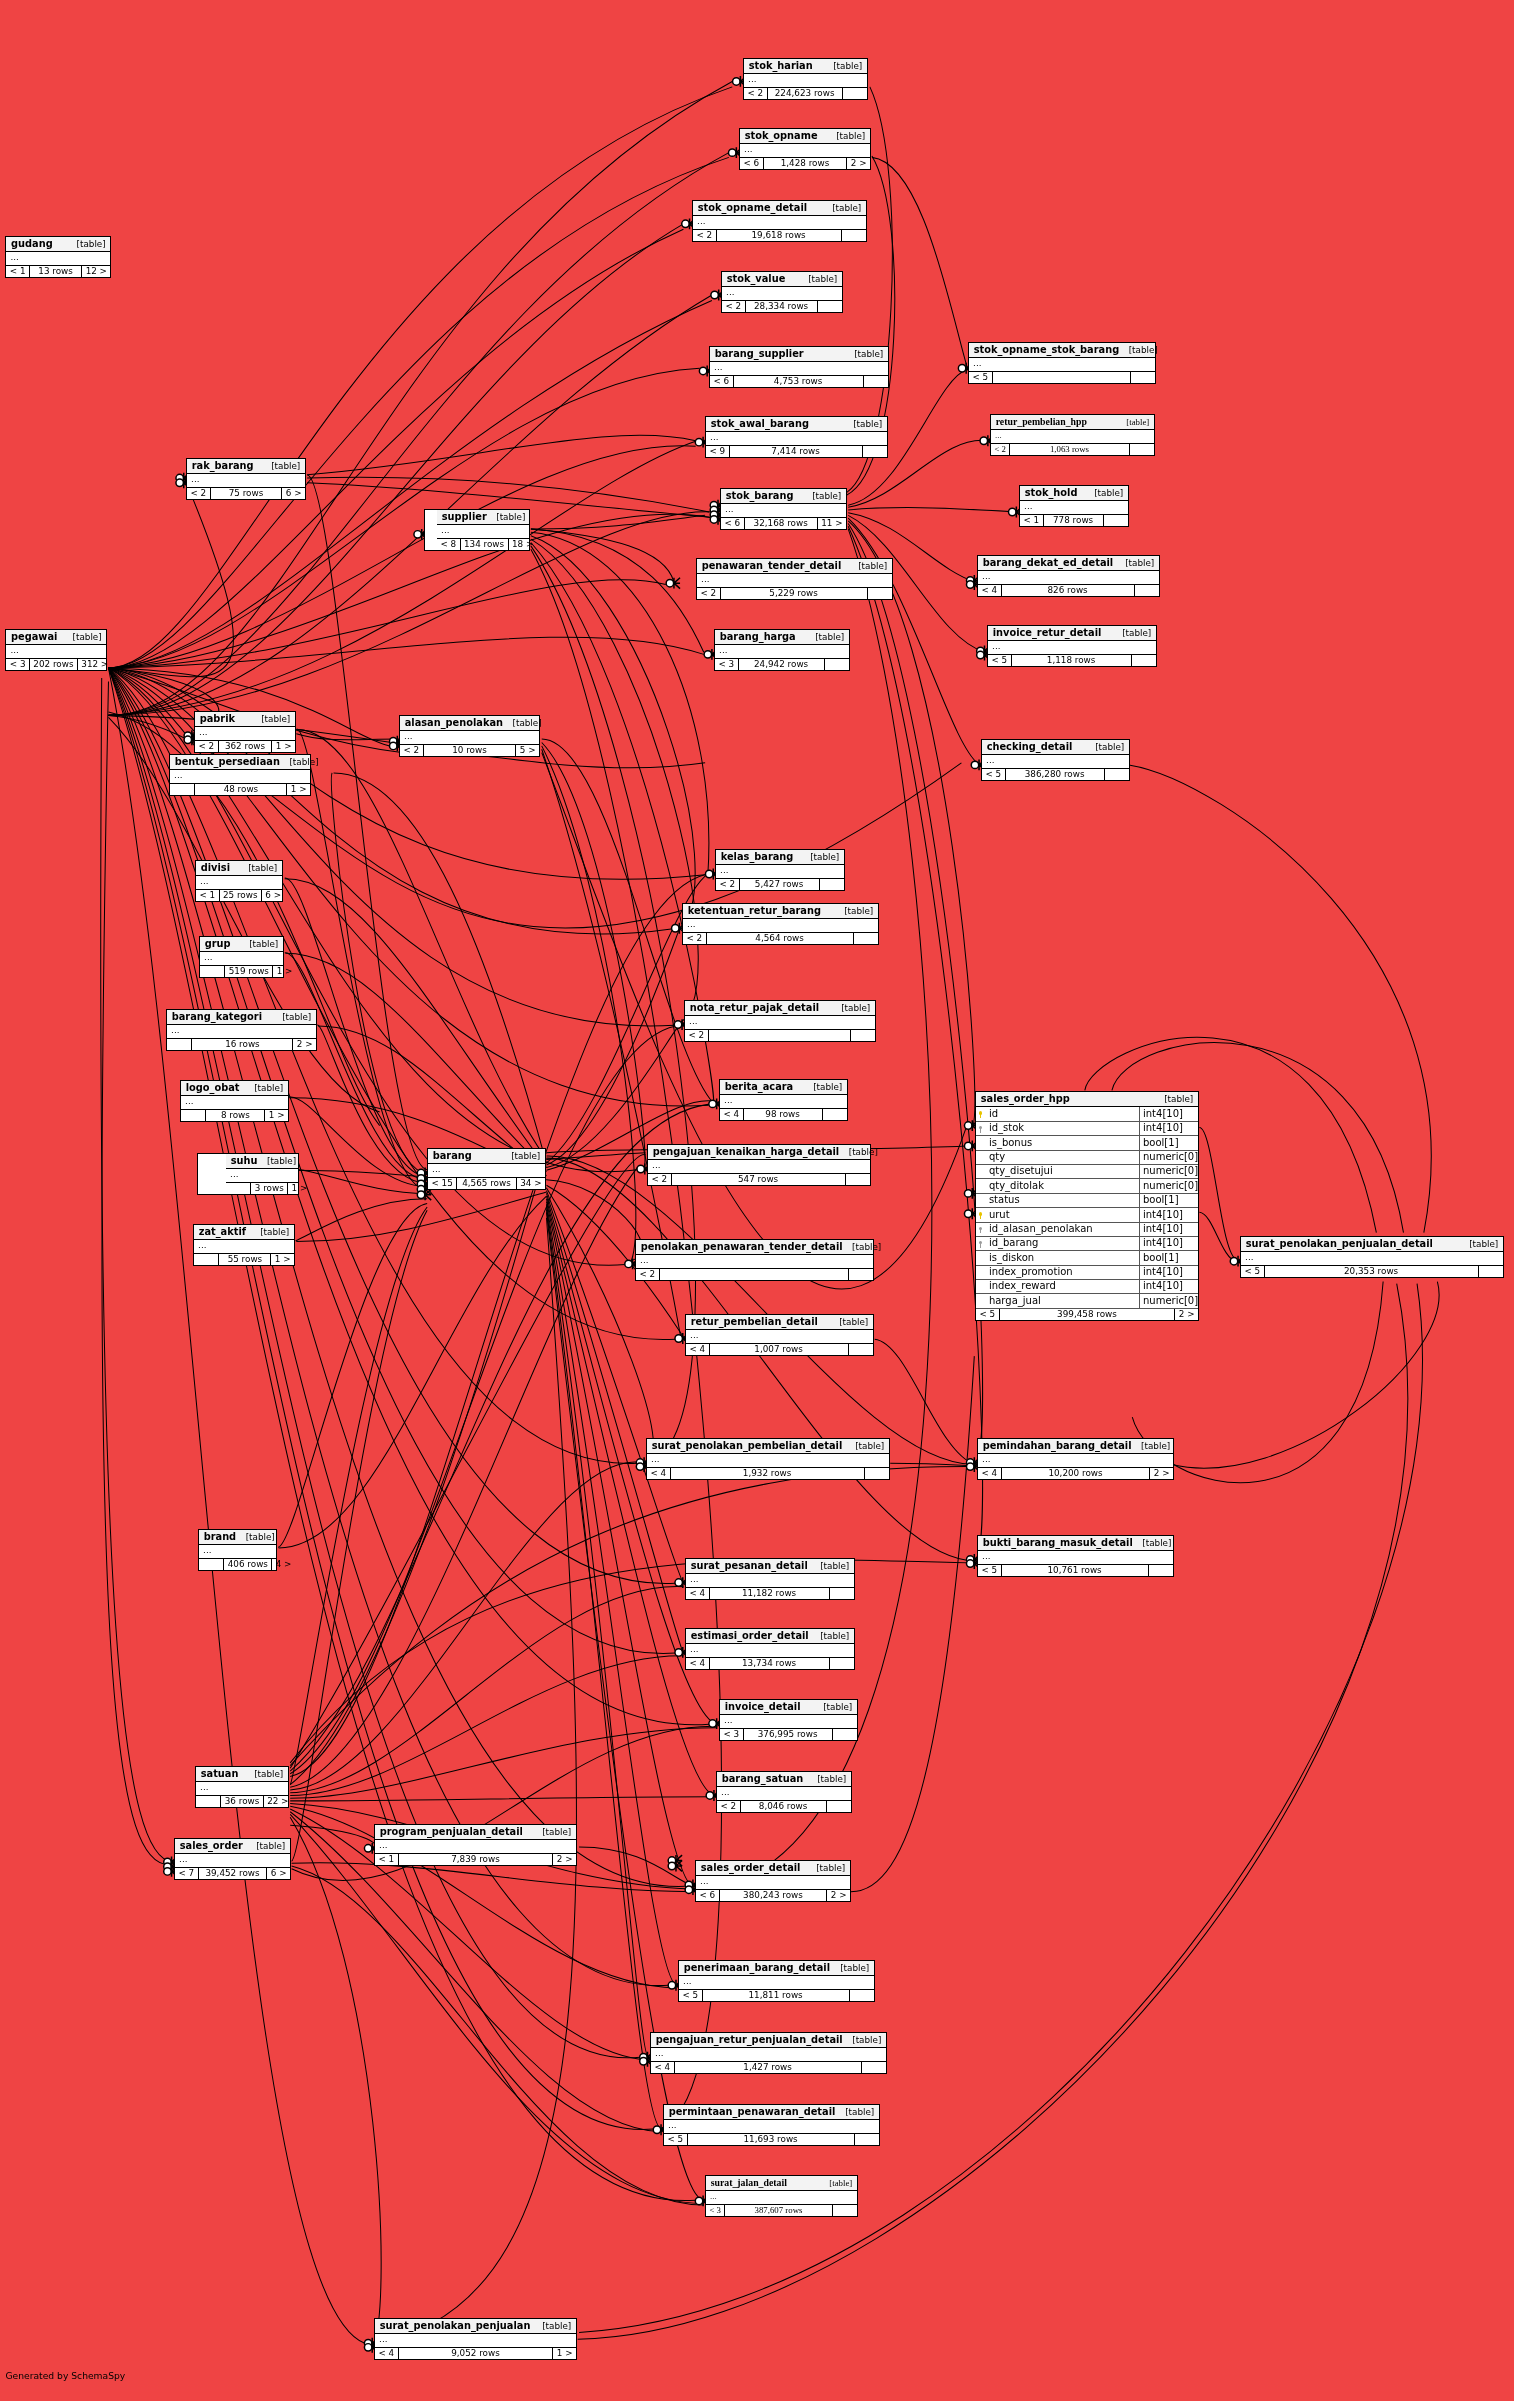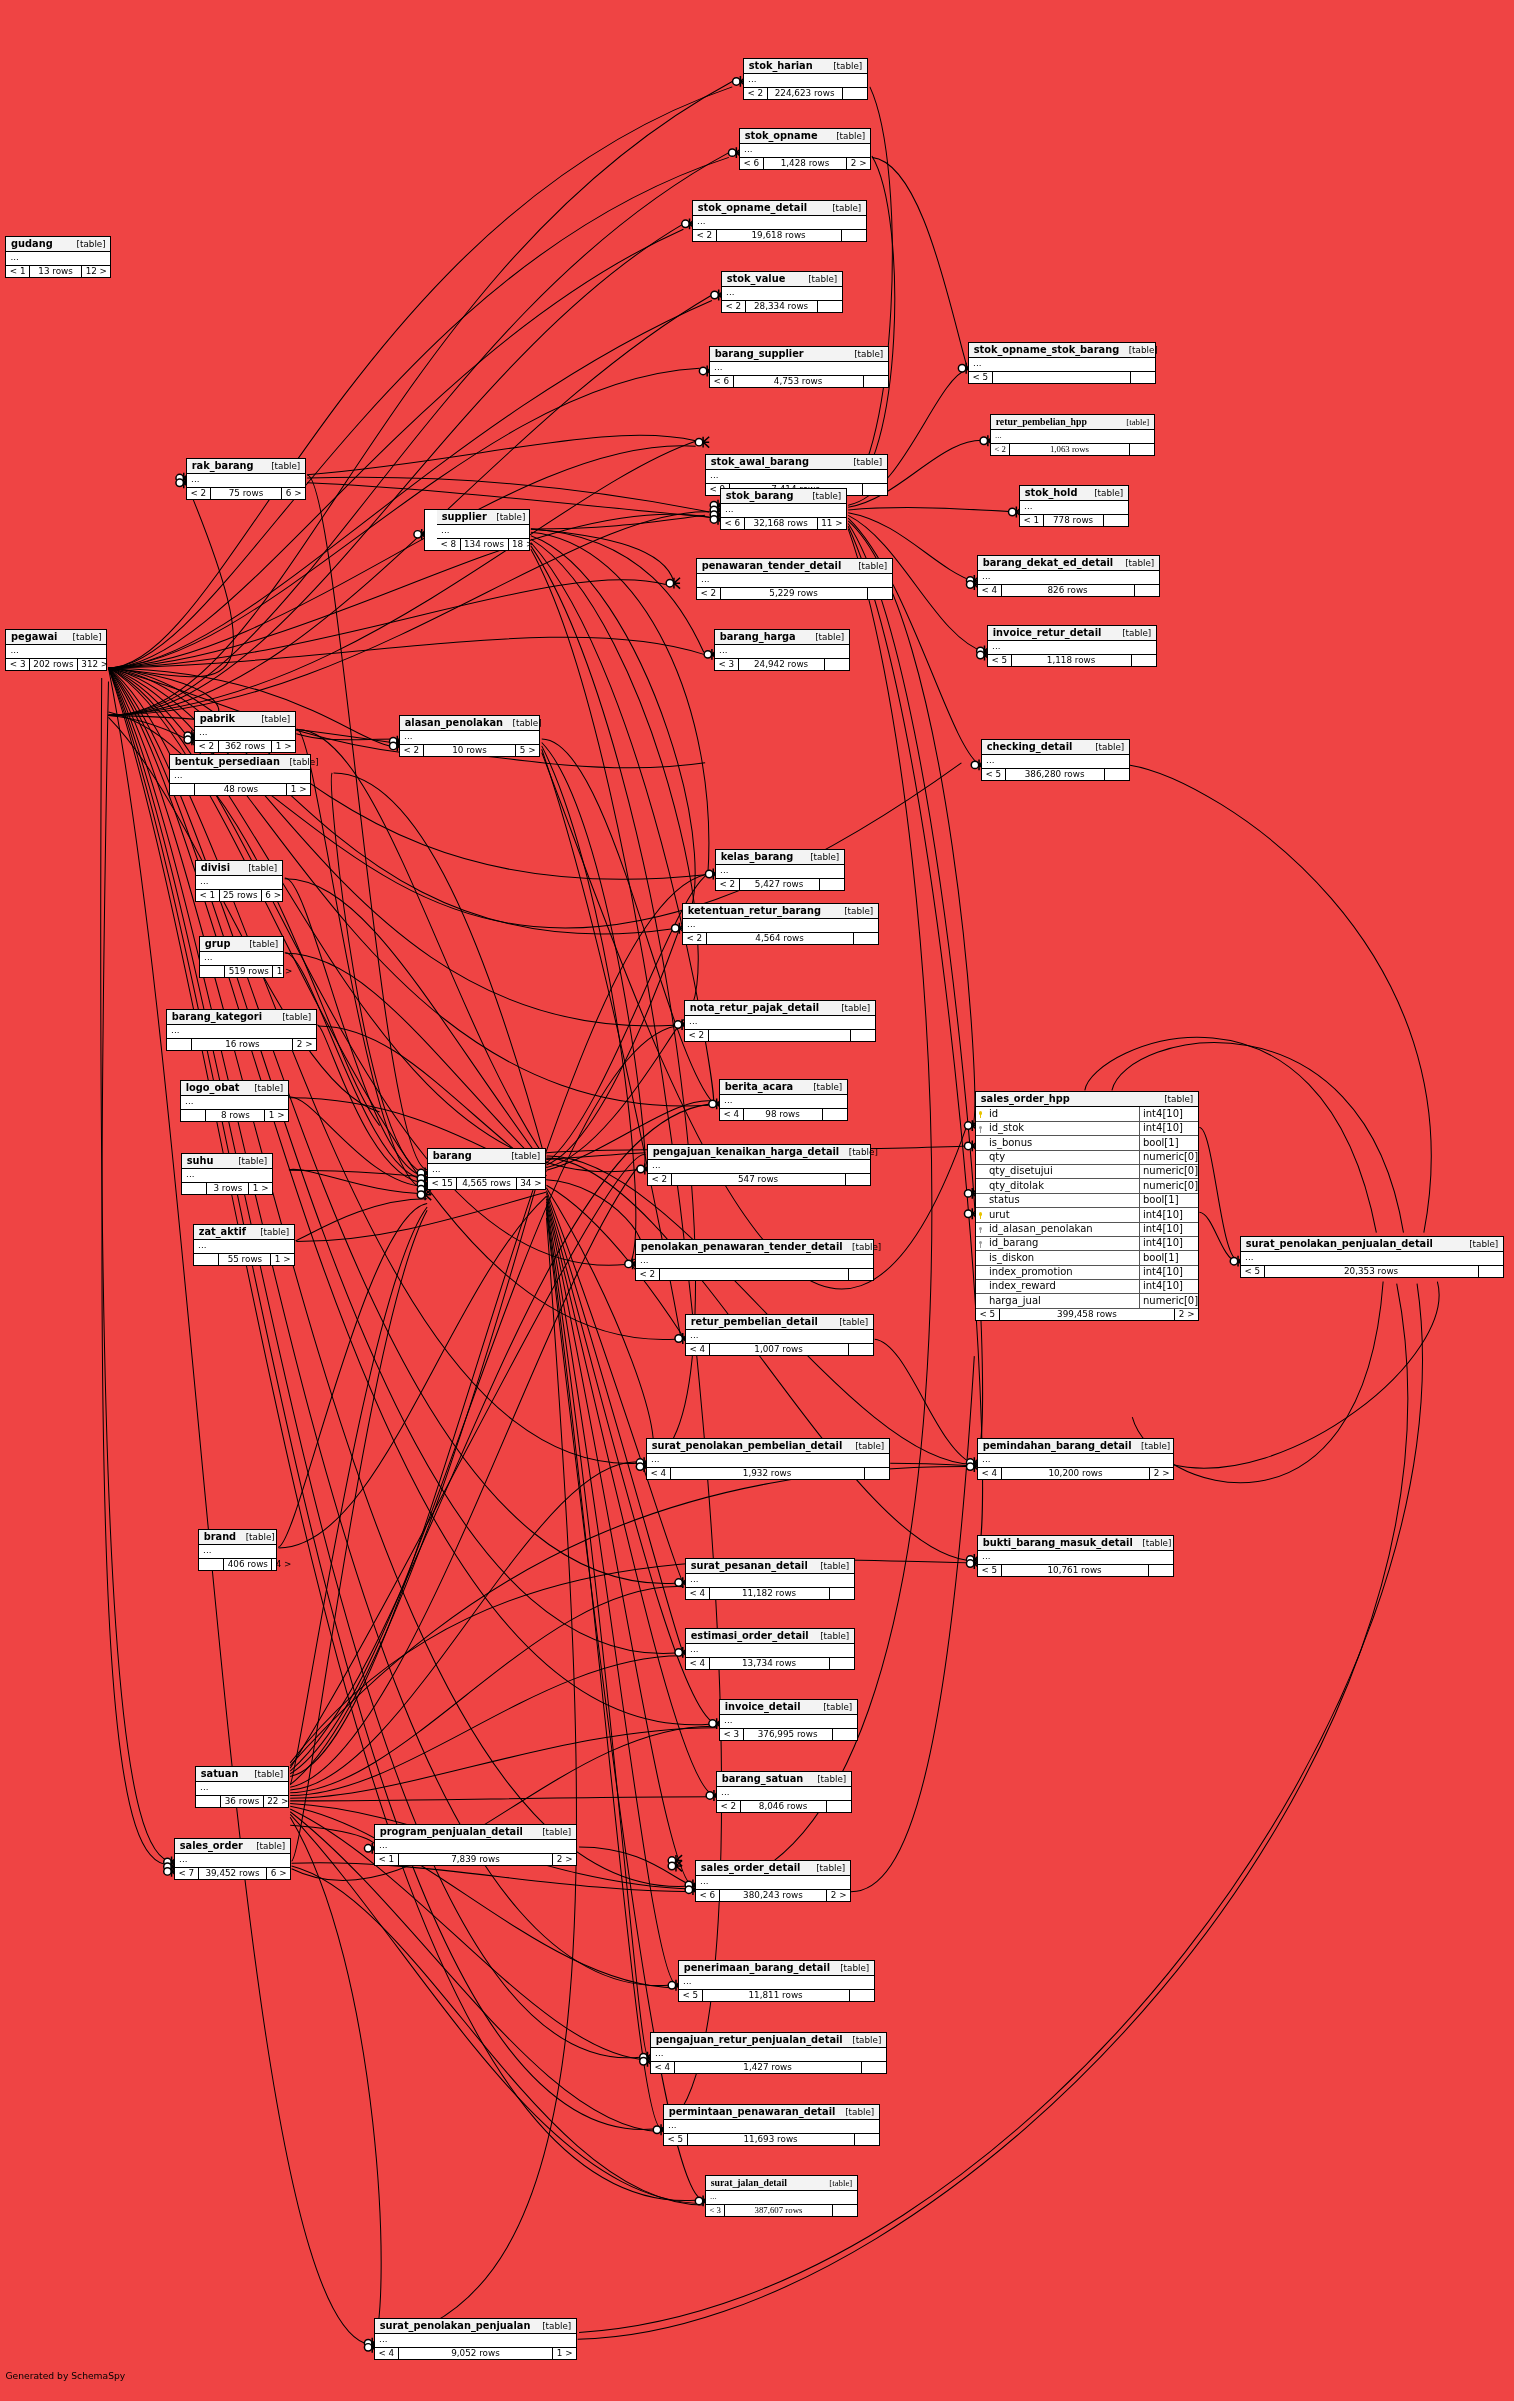--- a/index.html
+++ b/index.html
@@ -370,21 +370,21 @@
           <span class="nm">retur_pembelian_hpp</span>
           <span class="tag">[table]</span>
         </div>
         <div class="body">...</div>
         <div class="foot">
           <div class="c l">&lt; 2</div>
           <div class="c m">1,063 rows</div>
           <div class="c r blank"></div>
         </div>
       </div>
-      <div class="tbl" style="left: 705px; top: 416px; width: 183px; margin-top: 38px;">
+      <div class="tbl" style="left: 705px; top: 416px; width: 183px;">
         <div class="hdr">
           <span class="nm">stok_awal_barang</span>
           <span class="tag">[table]</span>
         </div>
         <div class="body">...</div>
         <div class="foot">
           <div class="c l">&lt; 9</div>
           <div class="c m">7,414 rows</div>
           <div class="c r blank"></div>
         </div>
@@ -658,21 +658,21 @@
           <span class="nm">pengajuan_kenaikan_harga_detail</span>
           <span class="tag">[table]</span>
         </div>
         <div class="body">...</div>
         <div class="foot">
           <div class="c l">&lt; 2</div>
           <div class="c m">547 rows</div>
           <div class="c r blank"></div>
         </div>
       </div>
-      <div class="tbl" style="left: 181px; top: 1153px; width: 92px;">
+      <div class="tbl" style="left: 197px; top: 1153px; width: 102px; padding-left: 28px;">
         <div class="hdr">
           <span class="nm">suhu</span>
           <span class="tag">[table]</span>
         </div>
         <div class="body">...</div>
         <div class="foot">
           <div class="c l blank"></div>
           <div class="c m">3 rows</div>
           <div class="c r">1 &gt;</div>
         </div>

